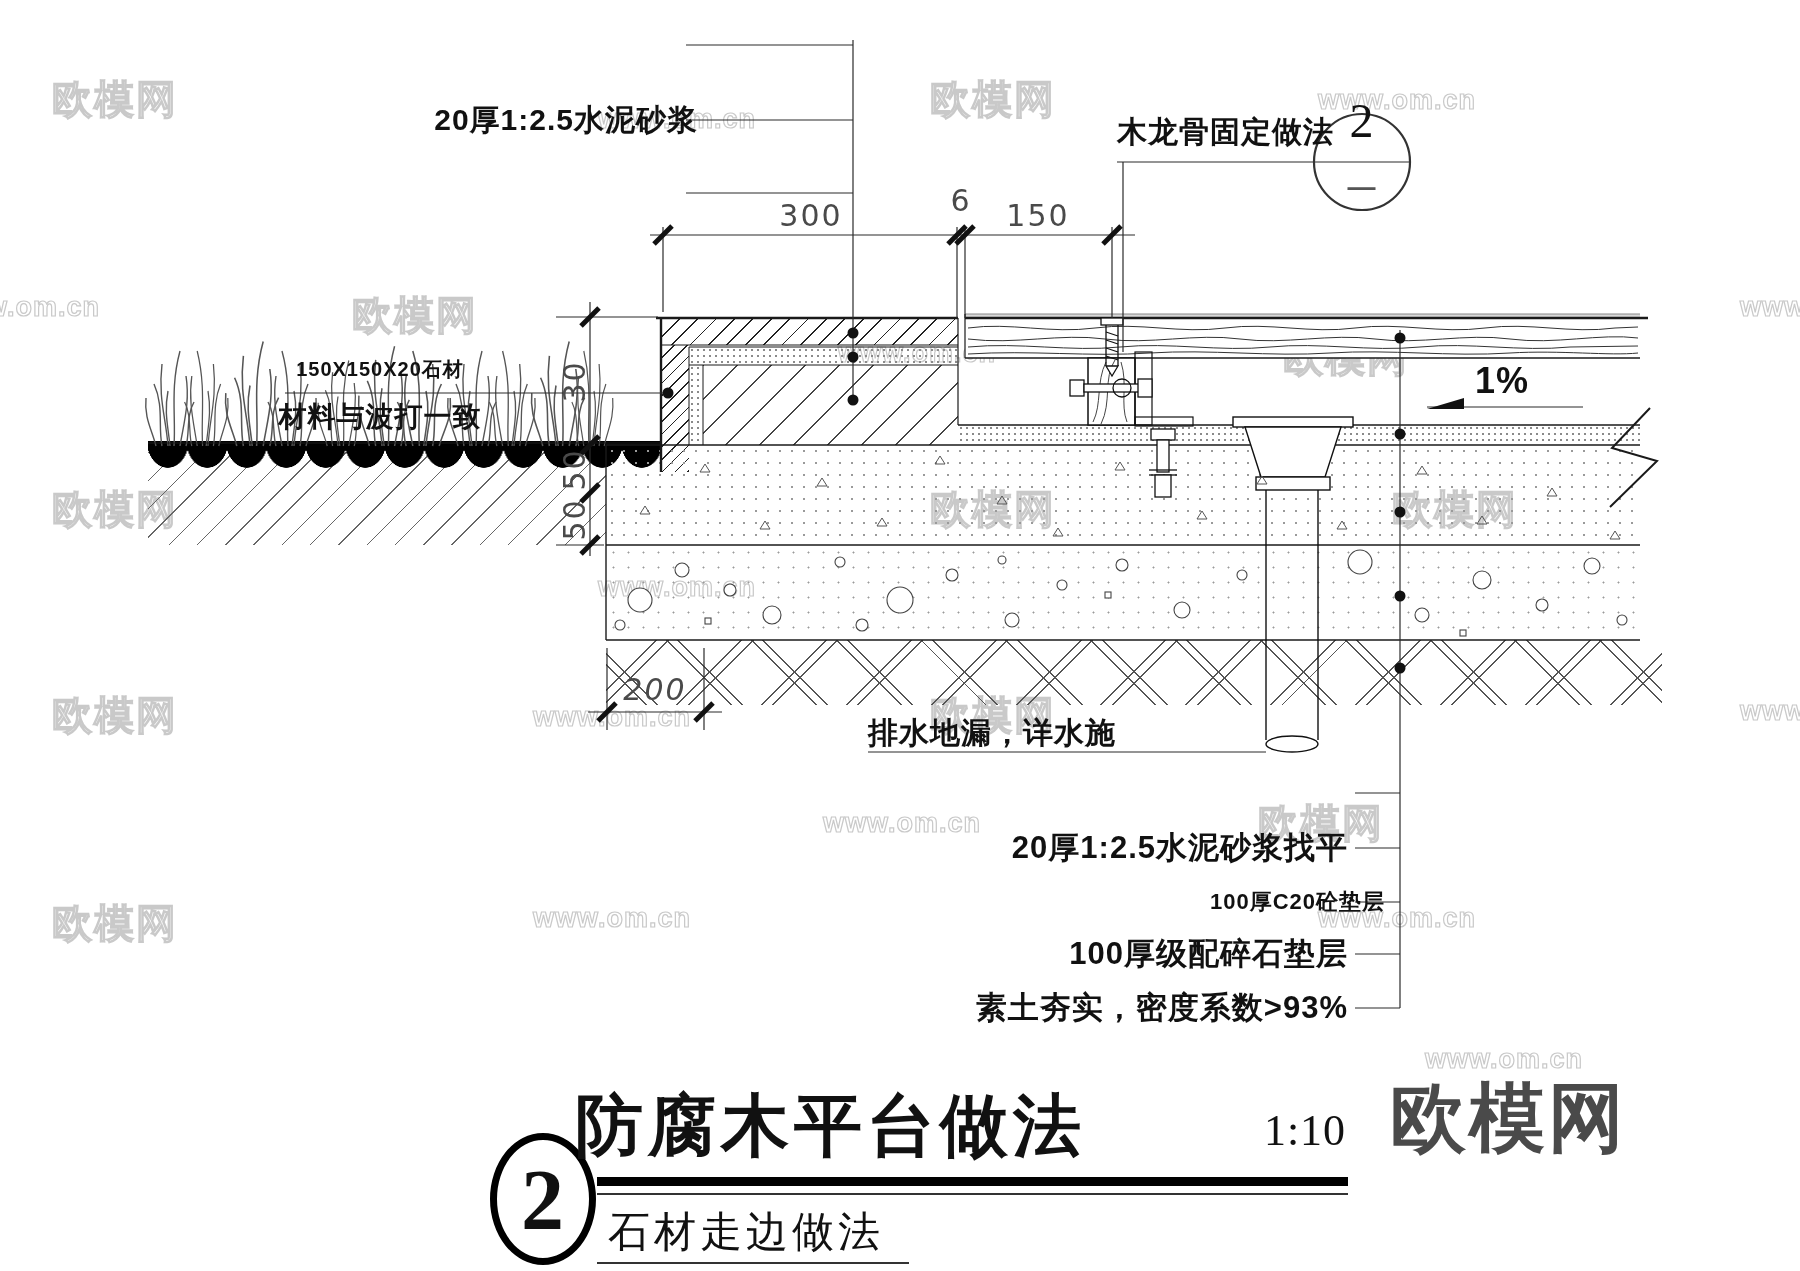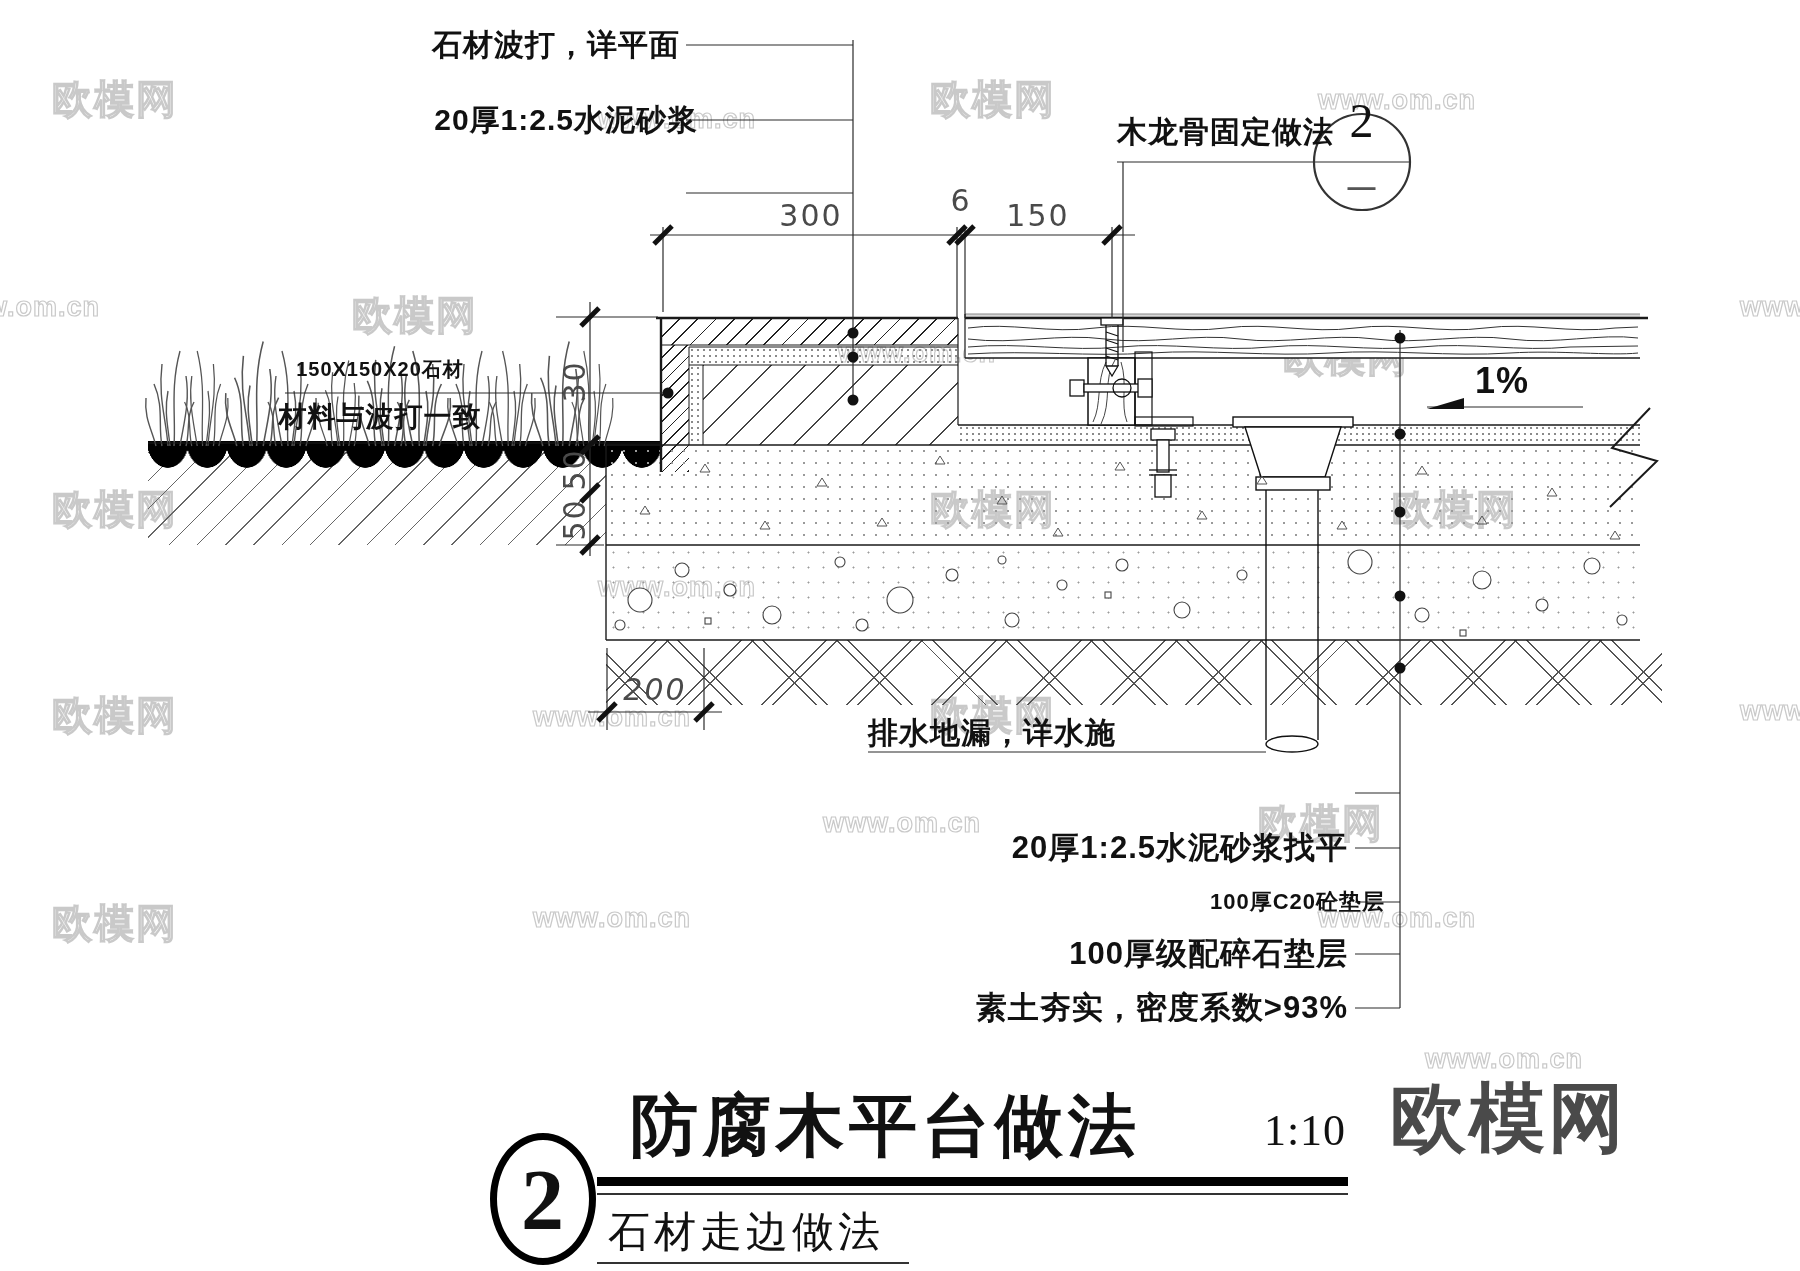--- a/index.html
+++ b/index.html
@@ -290,21 +290,20 @@
         <circle cx="1400" cy="512" r="5.5"></circle>
       <circle cx="1400" cy="596" r="5.5"></circle>
         <circle cx="1400" cy="668" r="5.5"></circle>
     </g>
 
     <polygon points="1427,409 1464,398 1464,409" fill="#111"></polygon>
 
     <circle cx="1362" cy="162" r="48" stroke="#333" stroke-width="2.2" fill="none"></circle>
   </svg>
 
-  <div class="lbl r" style="left:40px;top:26px;width:640px">石材波打，详平面</div>
   <div class="lbl r" style="left:58px;top:101px;width:640px">20厚1:2.5水泥砂浆</div>
 
   <div class="lbl" style="left:1117px;top:113px">木龙骨固定做法</div>
 
   <div class="lbl c" style="left:225px;top:350px;width:310px;font-size:20px">150X150X20石材</div>
   <div class="lbl" style="left:868px;top:714px">排水地漏，详水施</div>
 
   <div class="lbl c" style="left:225px;top:398px;width:310px;font-size:28px">材料与波打一致</div>
 
   <div class="lbl r" style="left:700px;top:829px;width:648px;font-size:31px">20厚1:2.5水泥砂浆找平</div>
@@ -320,21 +319,21 @@
   <div class="dim c rot" style="left:544px;top:502px;width:60px">50</div>
   <div class="dim c" style="left:605px;top:672px;width:100px;font-style:italic">200</div>
   <div class="lbl c" style="left:1462px;top:362px;width:80px;font-size:36px">1%</div>
 
   <div class="lbl c serif" style="left:1332px;top:102px;width:60px;font-size:48px;font-weight:400">2</div>
   <div class="lbl c" style="left:1332px;top:168px;width:60px;font-size:28px;color:#555">—</div>
 
   <div class="marker-circle" style="left:490px;top:1133px;width:92px;height:118px">
     <div class="lbl c serif" style="left:0;top:8px;width:92px;font-size:86px;font-weight:700;line-height:104px">2</div>
   </div>
-  <div class="lbl title-big" style="left:630px;top:1086px">防腐木平台做法</div>
+  <div class="lbl title-big" style="left:575px;top:1086px">防腐木平台做法</div>
   <div class="rule" style="left:597px;top:1177px;width:751px;height:9px"></div>
   <div class="rule" style="left:597px;top:1193px;width:751px;height:2px;background:#333"></div>
   <div class="lbl title-sub" style="left:608px;top:1206px">石材走边做法</div>
   <div class="rule" style="left:597px;top:1262px;width:312px;height:2px;background:#333"></div>
   <div class="lbl c serif" style="left:1250px;top:1112px;width:110px;font-size:44px;font-weight:400">1:10</div>
 
   <div class="logo" style="left:1390px;top:1068px">欧模网</div>
 
 </div>
 

